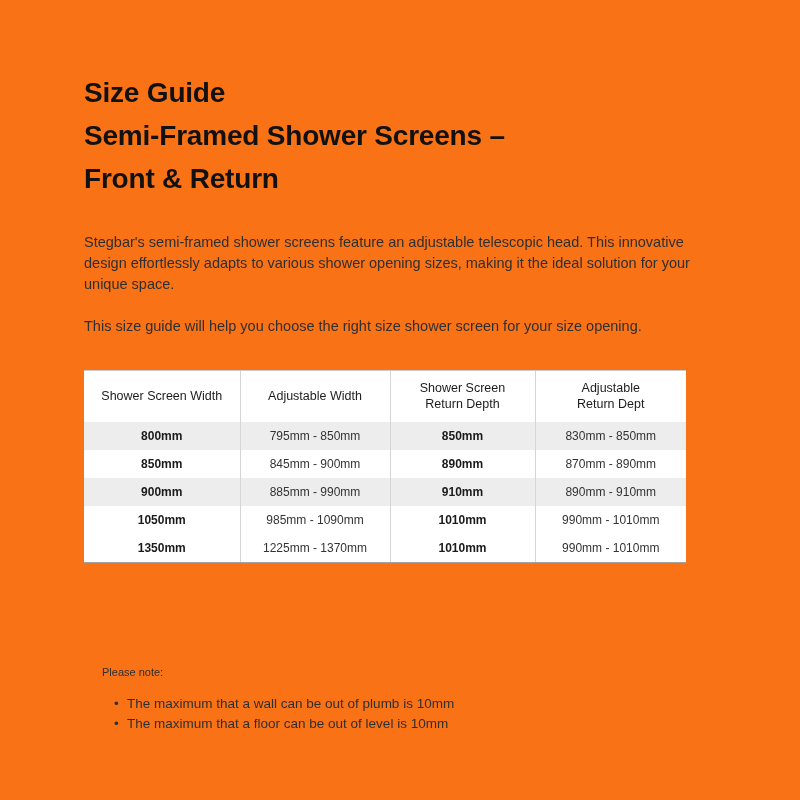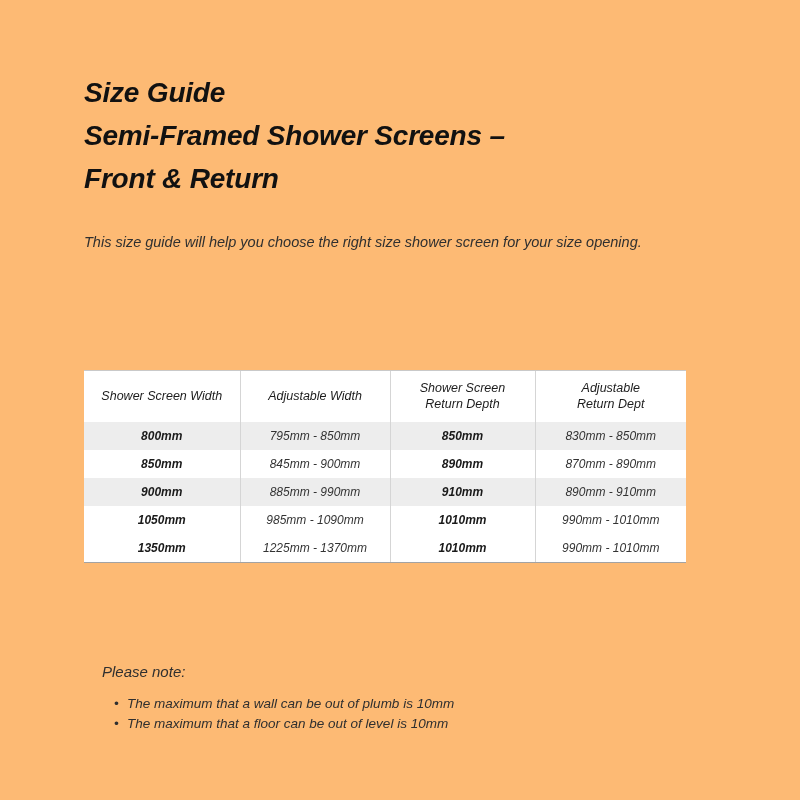--- a/index.html
+++ b/index.html
@@ -12,23 +12,22 @@
     height: 800px;
     overflow: hidden;
     font-family: "Liberation Sans", sans-serif;
     -webkit-font-smoothing: antialiased;
   }
 
   .page {
     position: relative;
     width: 800px;
     height: 800px;
-    background: #fdba74;
+    background: #f97316;
     box-sizing: border-box;
-    font-style: italic;
   }
 
   
   .title-block {
     position: absolute;
     left: 84px;
     top: 71px;
     width: 630px;
   }
   .title-line {
@@ -125,21 +124,21 @@
   }
 
   
   .notes {
     position: absolute;
     left: 102px;
     top: 662px;
     width: 560px;
   }
   .notes-title {
-    font-size: 15px;
+    font-size: 11px;
     line-height: 20px;
     color: #2f2f2f;
     margin: 0 0 2px 0;
   }
   .notes ul {
     list-style: none;
     margin: 12px;
     padding: 0;
   }
   .notes li {
@@ -162,20 +161,21 @@
 
 <div class="page">
 
   <div class="title-block">
     <div class="title-line">Size Guide</div>
     <div class="title-line">Semi-Framed Shower Screens –</div>
     <div class="title-line">Front &amp; Return</div>
   </div>
 
   <div class="intro">
+    <p class="para">Stegbar's semi-framed shower screens feature an adjustable telescopic head. This innovative design effortlessly adapts to various shower opening sizes, making it the ideal solution for your unique space.</p>
     <p class="para">This size guide will help you choose the right size shower screen for your size opening.</p>
   </div>
 
   <div class="size-table-wrap">
     <table class="size-table">
       <colgroup>
         <col class="c1">
           <col class="c2">
           <col class="c3">
           <col class="c4">

